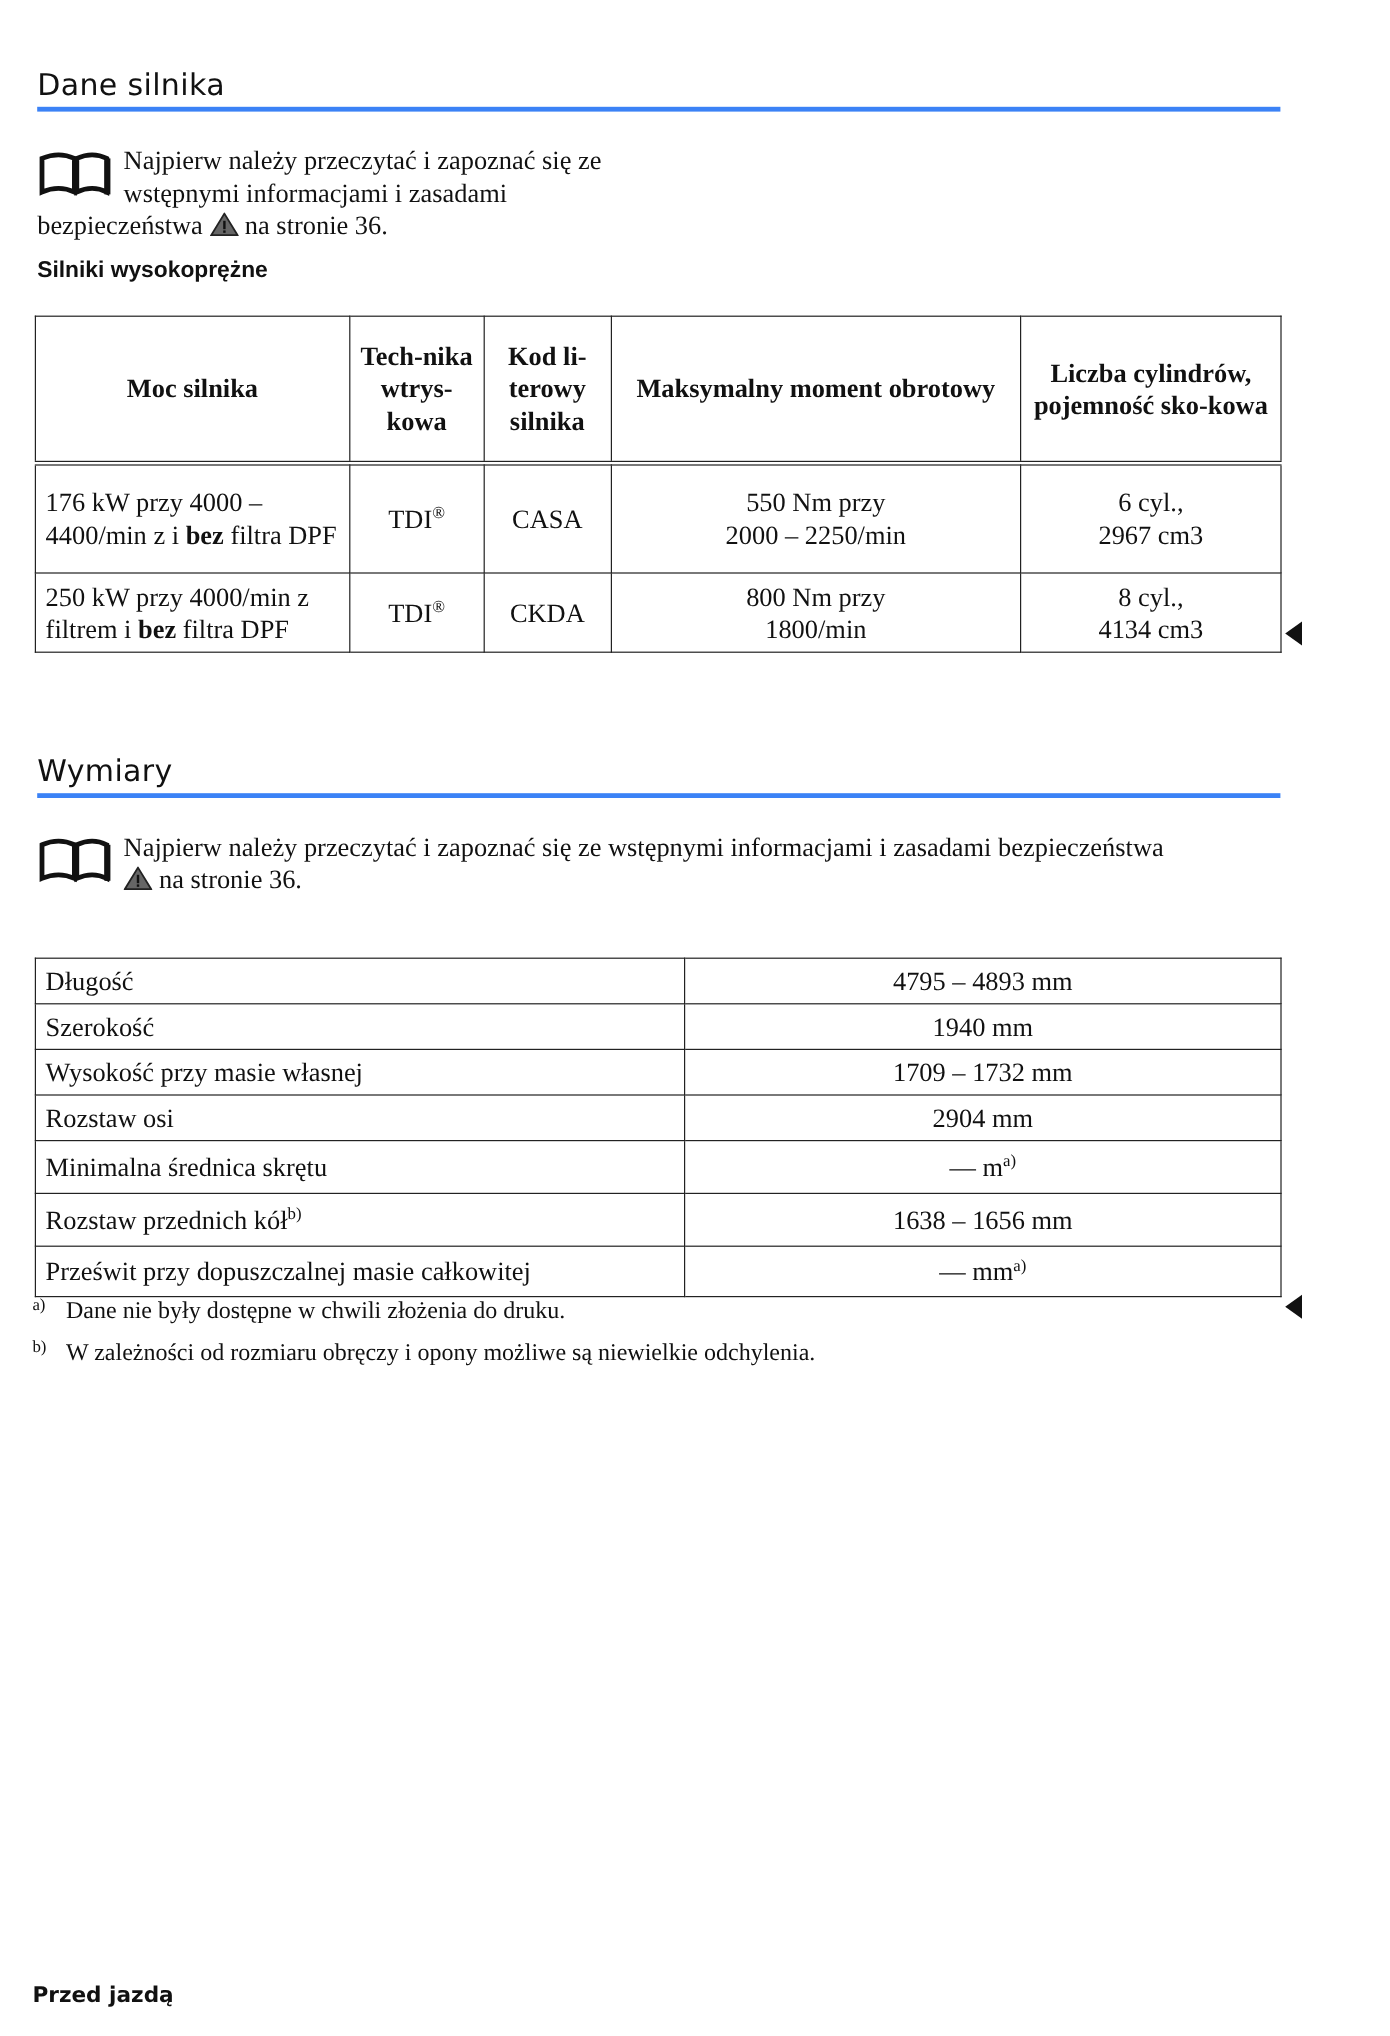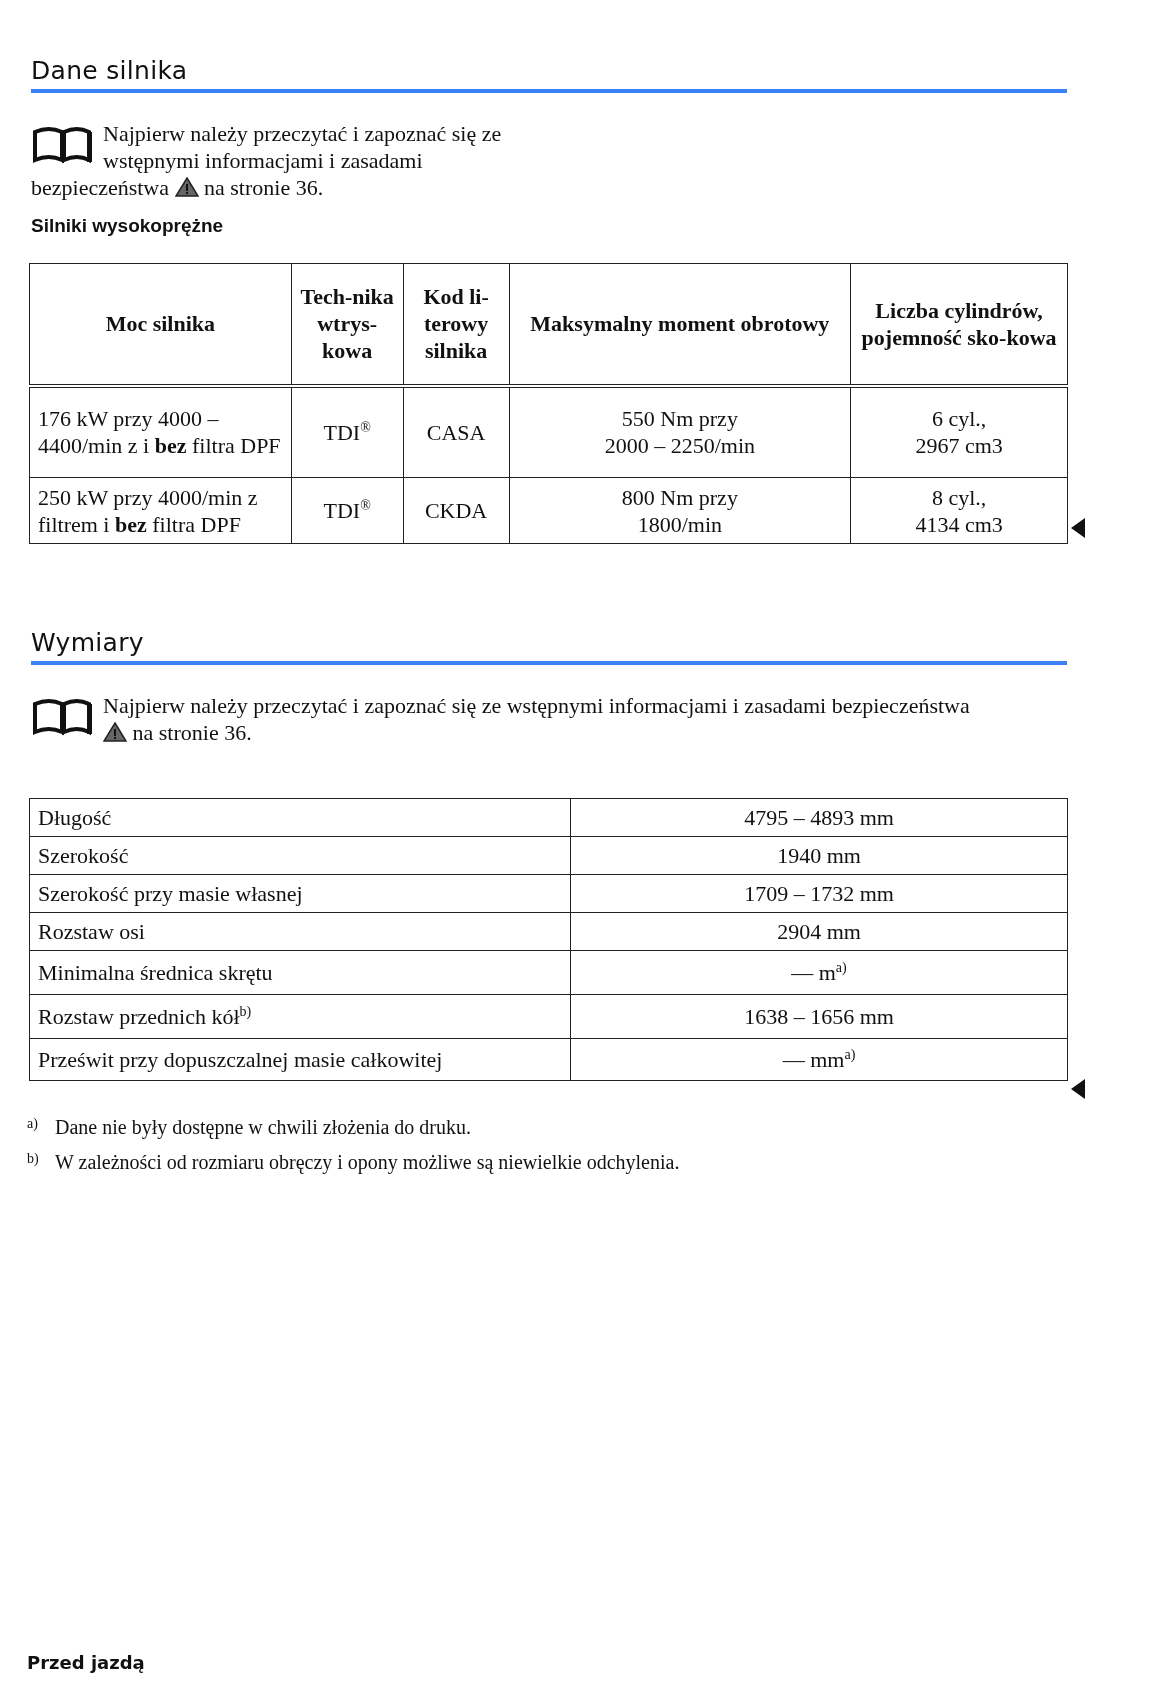--- a/index.html
+++ b/index.html
@@ -55,21 +55,21 @@
 
     .arrow {
       position: absolute; width: 0; height: 0;
       border-top: 10px solid transparent; border-bottom: 10px solid transparent;
       border-right: 14px solid #111;
     }
     #arrow1 { left: 1071px; top: 518px; }
     #arrow2 { left: 1071px; top: 1079px; }
 
     .footnotes {
-      position: absolute; left: 27px; top: 1108px;
+      position: absolute; left: 27px; top: 1073px;
       font-family: "Liberation Serif", "DejaVu Serif", serif; font-size: 20px; line-height: 32px;
     }
     .footnotes .fn-mark { display: inline-block; width: 28px; font-size: 14px; vertical-align: 6px; }
 
     .page-footer {
       position: absolute; left: 27px; top: 1652px;
       font-family: "DejaVu Sans", "Liberation Sans", sans-serif;
       font-size: 18px; font-weight: bold; text-align: center;
     }
   </style>
@@ -164,21 +164,21 @@
   <tbody>
     <tr style="height:38px">
       <td class="k"><span>Długość</span></td>
       <td class="v"><span>4795 – 4893 mm</span></td>
     </tr>
     <tr style="height:38px">
       <td class="k"><span>Szerokość</span></td>
       <td class="v"><span>1940 mm</span></td>
     </tr>
     <tr style="height:38px">
-      <td class="k"><span>Szerokość przy masie własnej</span></td>
+      <td class="k"><span>Wysokość przy masie własnej</span></td>
       <td class="v"><span>1709 – 1732 mm</span></td>
     </tr>
     <tr style="height:38px">
       <td class="k"><span>Rozstaw osi</span></td>
       <td class="v"><span>2904 mm</span></td>
     </tr>
     <tr style="height:44px">
       <td class="k"><span>Minimalna średnica skrętu</span></td>
       <td class="v"><span>— m</span><sup>a)</sup></td>
     </tr>

